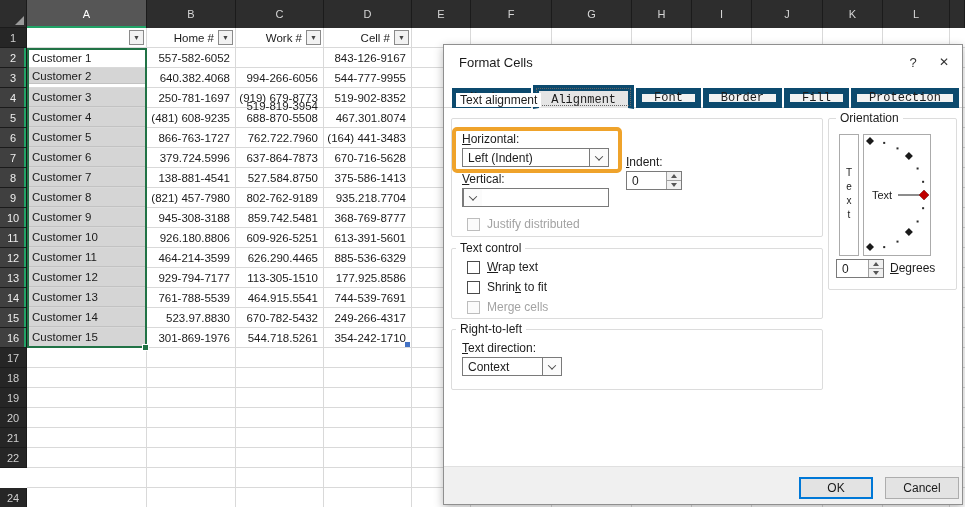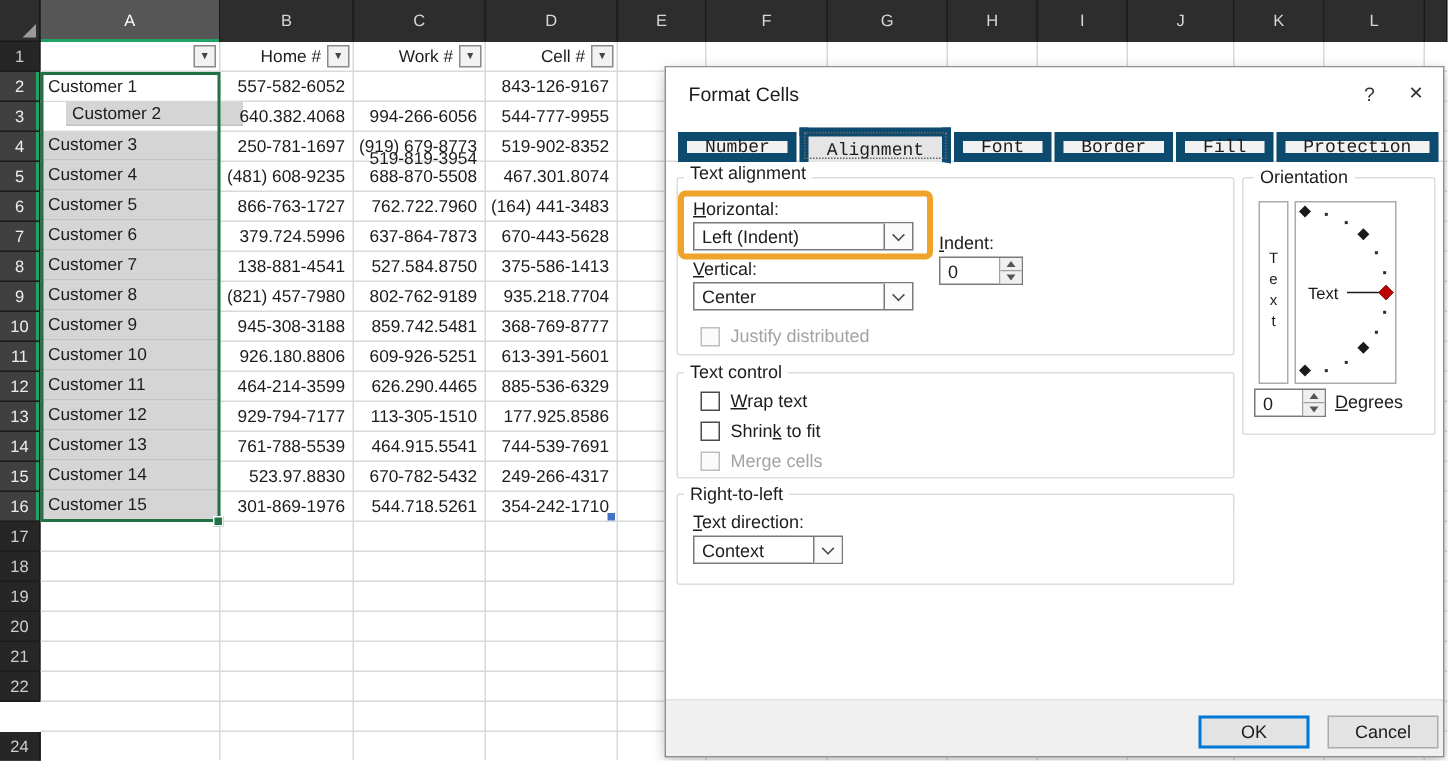--- a/index.html
+++ b/index.html
@@ -164,40 +164,40 @@
     <div class="cell c-hdr right" style="left: 148px; top: 28px; width: 87px; height: 19px;">Home #</div>
     <div class="filter-btn" style="left: 218px; top: 30px;">▼</div>
     <div class="cell c-hdr right" style="left: 237px; top: 28px; width: 86px; height: 19px;">Work #</div>
     <div class="filter-btn" style="left: 306px; top: 30px;">▼</div>
     <div class="cell c-hdr right" style="left: 325px; top: 28px; width: 86px; height: 19px;">Cell #</div>
     <div class="filter-btn" style="left: 394px; top: 30px;">▼</div>
     <div class="cell left active-cell" style="left: 28px; top: 48px; width: 118px; height: 19px;">Customer 1</div>
     <div class="cell right" style="left: 148px; top: 48px; width: 87px; height: 19px;">557-582-6052</div>
     <div class="cell right" style="left: 237px; top: 48px; width: 86px; height: 19px; margin-top: 48px;">519-819-3954</div>
     <div class="cell right" style="left: 325px; top: 48px; width: 86px; height: 19px;">843-126-9167</div>
-    <div class="cell left selgray" style="left: 44px; top: 68px; width: 118px; height: 16px;">Customer 2</div>
+    <div class="cell left selgray" style="left: 28px; top: 68px; width: 118px; height: 16px;">Customer 2</div>
     <div class="cell right" style="left: 148px; top: 68px; width: 87px; height: 19px;">640.382.4068</div>
     <div class="cell right" style="left: 237px; top: 68px; width: 86px; height: 19px;">994-266-6056</div>
     <div class="cell right" style="left: 325px; top: 68px; width: 86px; height: 19px;">544-777-9955</div>
     <div class="cell left selgray" style="left: 28px; top: 88px; width: 118px; height: 19px;">Customer 3</div>
     <div class="cell right" style="left: 148px; top: 88px; width: 87px; height: 19px;">250-781-1697</div>
     <div class="cell right" style="left: 237px; top: 88px; width: 86px; height: 19px;">(919) 679-8773</div>
     <div class="cell right" style="left: 325px; top: 88px; width: 86px; height: 19px;">519-902-8352</div>
     <div class="cell left selgray" style="left: 28px; top: 108px; width: 118px; height: 19px;">Customer 4</div>
     <div class="cell right" style="left: 148px; top: 108px; width: 87px; height: 19px;">(481) 608-9235</div>
     <div class="cell right" style="left: 237px; top: 108px; width: 86px; height: 19px;">688-870-5508</div>
     <div class="cell right" style="left: 325px; top: 108px; width: 86px; height: 19px;">467.301.8074</div>
     <div class="cell left selgray" style="left: 28px; top: 128px; width: 118px; height: 19px;">Customer 5</div>
     <div class="cell right" style="left: 148px; top: 128px; width: 87px; height: 19px;">866-763-1727</div>
     <div class="cell right" style="left: 237px; top: 128px; width: 86px; height: 19px;">762.722.7960</div>
     <div class="cell right" style="left: 325px; top: 128px; width: 86px; height: 19px;">(164) 441-3483</div>
     <div class="cell left selgray" style="left: 28px; top: 148px; width: 118px; height: 19px;">Customer 6</div>
     <div class="cell right" style="left: 148px; top: 148px; width: 87px; height: 19px;">379.724.5996</div>
     <div class="cell right" style="left: 237px; top: 148px; width: 86px; height: 19px;">637-864-7873</div>
-    <div class="cell right" style="left: 325px; top: 148px; width: 86px; height: 19px;">670-443-5628</div>
+    <div class="cell right" style="left: 325px; top: 148px; width: 86px; height: 19px;">670-716-5628</div>
     <div class="cell left selgray" style="left: 28px; top: 168px; width: 118px; height: 19px;">Customer 7</div>
     <div class="cell right" style="left: 148px; top: 168px; width: 87px; height: 19px;">138-881-4541</div>
     <div class="cell right" style="left: 237px; top: 168px; width: 86px; height: 19px;">527.584.8750</div>
     <div class="cell right" style="left: 325px; top: 168px; width: 86px; height: 19px;">375-586-1413</div>
     <div class="cell left selgray" style="left: 28px; top: 188px; width: 118px; height: 19px;">Customer 8</div>
     <div class="cell right" style="left: 148px; top: 188px; width: 87px; height: 19px;">(821) 457-7980</div>
     <div class="cell right" style="left: 237px; top: 188px; width: 86px; height: 19px;">802-762-9189</div>
     <div class="cell right" style="left: 325px; top: 188px; width: 86px; height: 19px;">935.218.7704</div>
     <div class="cell left selgray" style="left: 28px; top: 208px; width: 118px; height: 19px;">Customer 9</div>
     <div class="cell right" style="left: 148px; top: 208px; width: 87px; height: 19px;">945-308-3188</div>
@@ -242,21 +242,21 @@
   <div class="tabstrip">
     <span class="tab">Number</span>
     <span class="tab active">Alignment</span>
     <span class="tab">Font</span>
     <span class="tab">Border</span>
     <span class="tab">Fill</span>
     <span class="tab">Protection</span>
   </div>
   <div class="tabline"></div>
 
-  <span class="legend" style="left:12px; top:63px;text-align:right;">Text alignment</span>
+  <span class="legend" style="left:12px; top:48px;text-align:right;">Text alignment</span>
   <div class="group" style="left:7px; top:73px; width:372px; height:119px;"></div>
 
   <span class="flabel" style="left:18px; top:87px;"><u>H</u>orizontal:</span>
   <div class="combo" style="left:18px; top:103px; width:147px;">
     <span class="val">Left (Indent)</span>
     <span class="dd">
         <span class="chev"></span>
       </span>
   </div>
   <div class="highlight" style="left:8px; top:82px; width:170px; height:46px;"></div>
@@ -269,21 +269,20 @@
           <span class="tri-up"></span>
         </div>
       <div>
           <span class="tri-dn"></span>
         </div>
     </span>
   </div>
 
   <span class="flabel" style="left:18px; top:127px;"><u>V</u>ertical:</span>
   <div class="combo" style="left:18px; top:143px; width:147px;">
-    <span class="val">Center</span>
     <span class="dd">
         <span class="chev"></span>
       </span>
   </div>
 
   <div class="cbrow disabled" style="left:23px; top:172px;">
     <span class="cb"></span>
     <span class="lbl">Justify distributed</span>
   </div>
 

